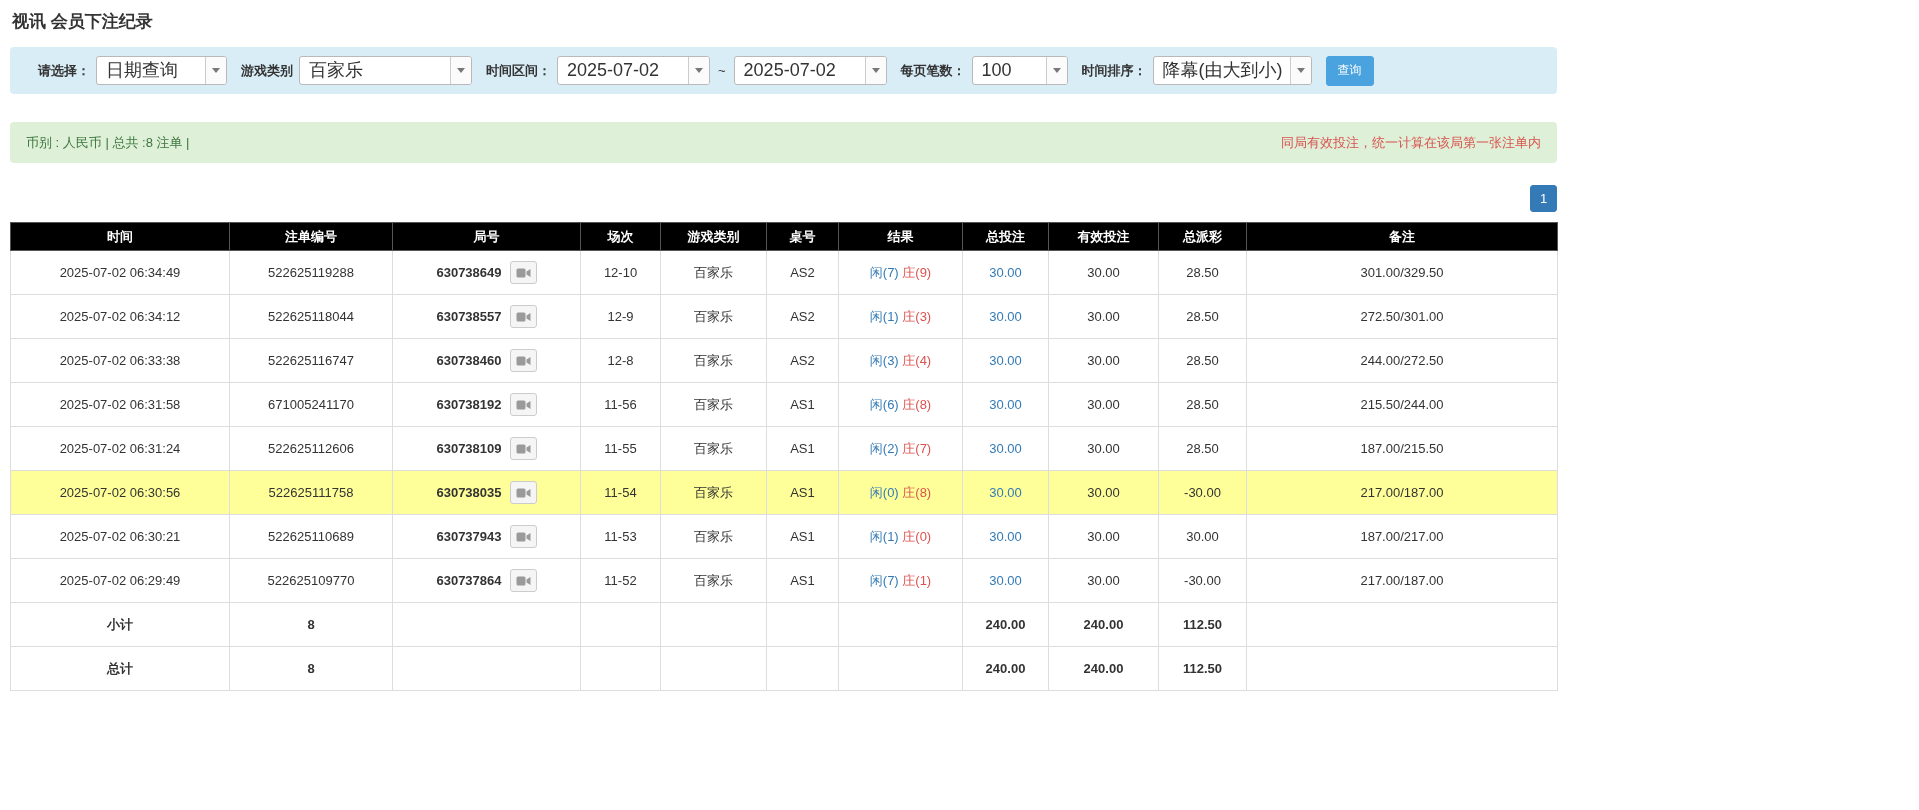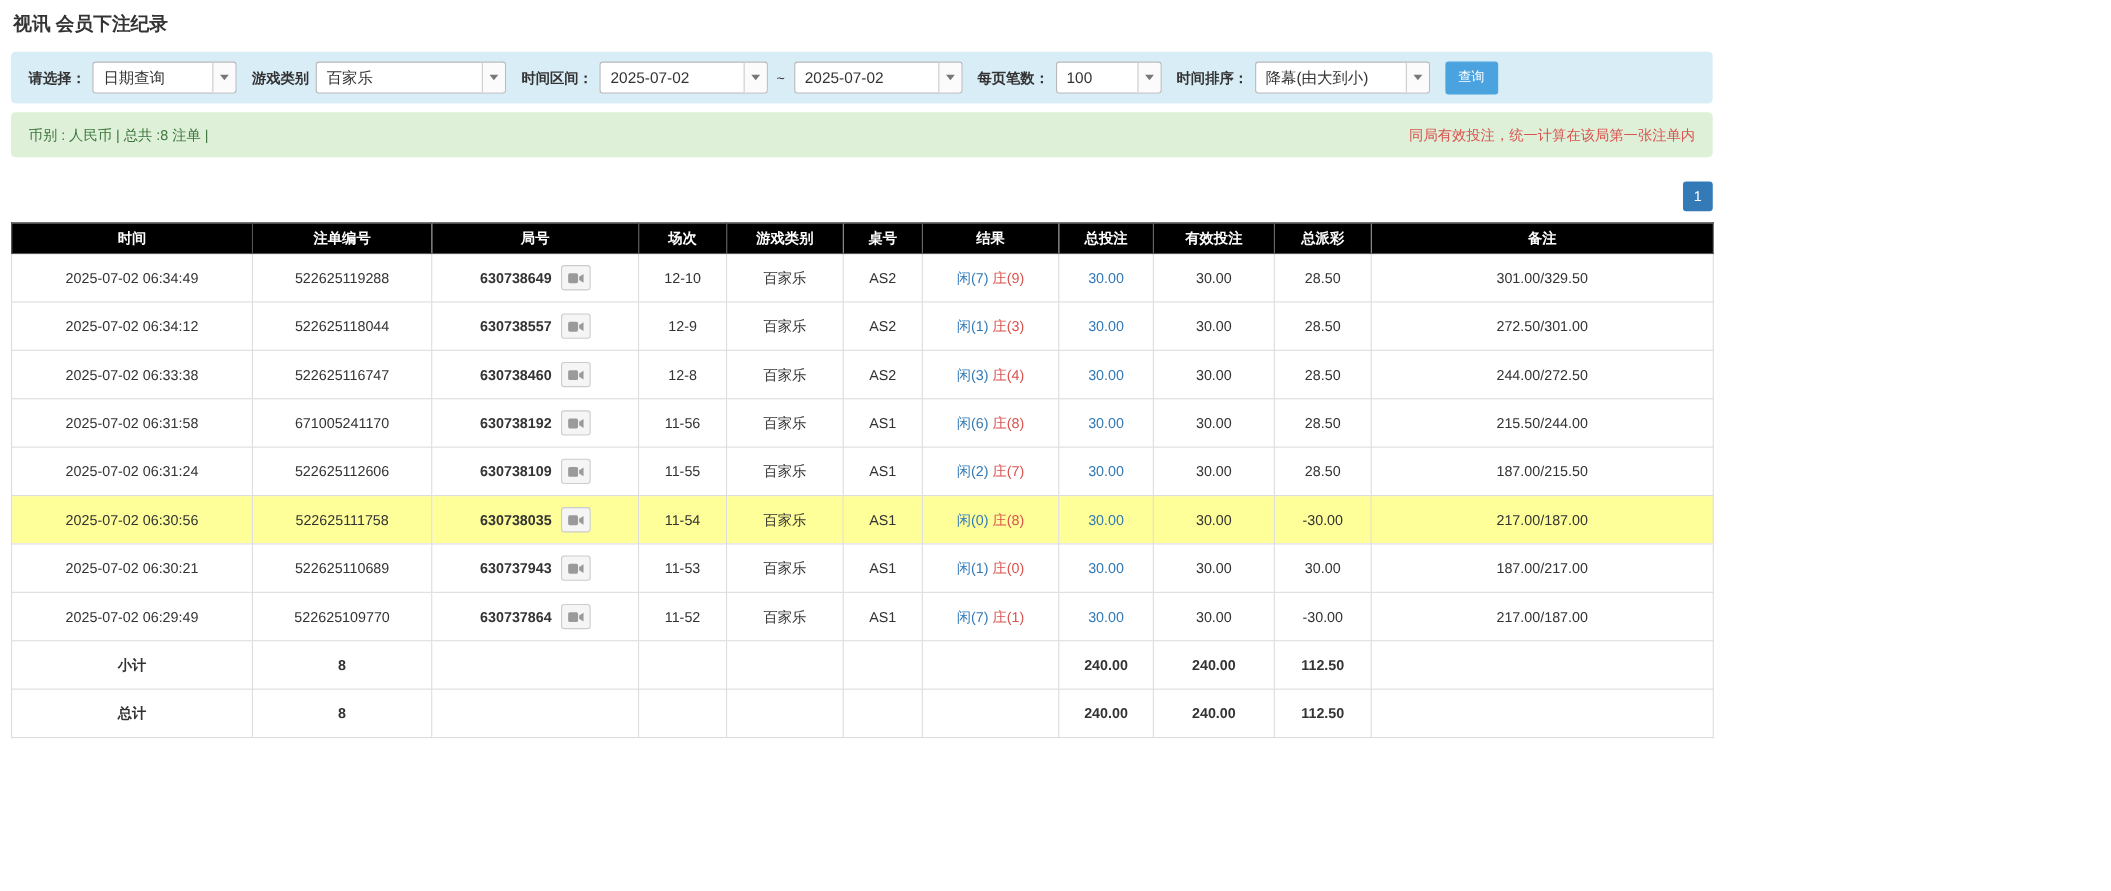--- a/index.html
+++ b/index.html
@@ -29,33 +29,33 @@
     gap: 6px;
     height: 47px;
   }
   .filter-label {
     font-size: 13px;
     font-weight: 700;
     color: #333;
     white-space: nowrap;
     margin-left: 8px;
   }
-  .filter-label:first-child { margin-left: 0; text-align: right; }
+  .filter-label:first-child { margin-left: 12px; text-align: right; }
   .combo {
     display: inline-flex;
     align-items: stretch;
     background: #fff;
     border: 1px solid #b9b9b9;
     border-radius: 3px;
     height: 29px;
     overflow: hidden;
     cursor: pointer;
   }
   .combo-text {
-    font-size: 14px;
+    font-size: 18px;
     line-height: 27px;
     padding: 0 9px;
     color: #333;
     flex: 1 1 auto;
     white-space: nowrap;
     overflow: hidden;
   }
   .combo-arrow {
     width: 21px;
     border-left: 1px solid #ccc;
@@ -87,21 +87,21 @@
     padding: 0 11px;
     margin-left: 8px;
     cursor: pointer;
     font-family: inherit;
   }
 
   
   .summary-bar {
     background: #dff0d8;
     border-radius: 4px;
-    margin-top: 8px;
+    margin-top: 28px;
     padding: 0 16px;
     height: 41px;
     display: flex;
     align-items: center;
     justify-content: space-between;
     font-size: 13px;
   }
   .summary-left  { color: #3c763d; }
   .summary-right { color: #d9534f; }
 

